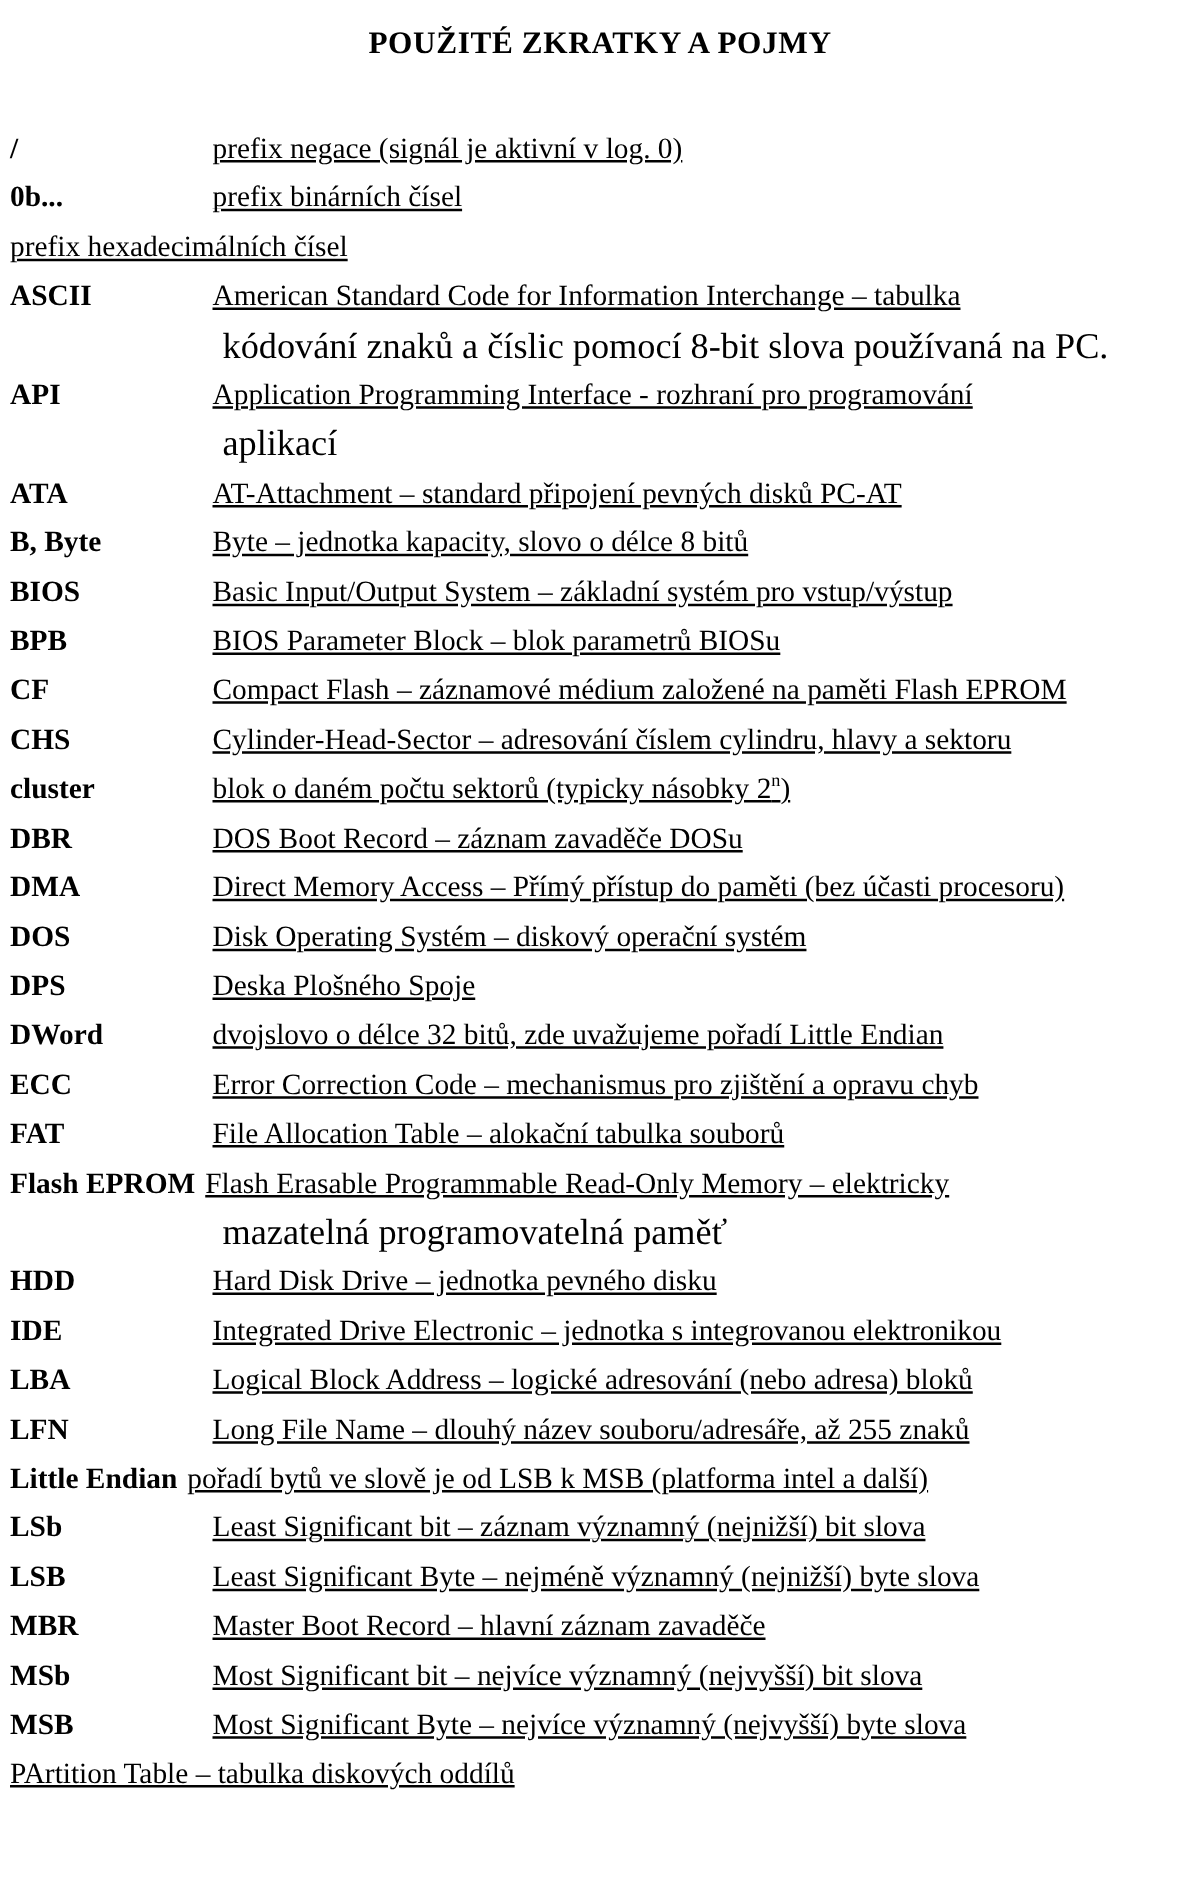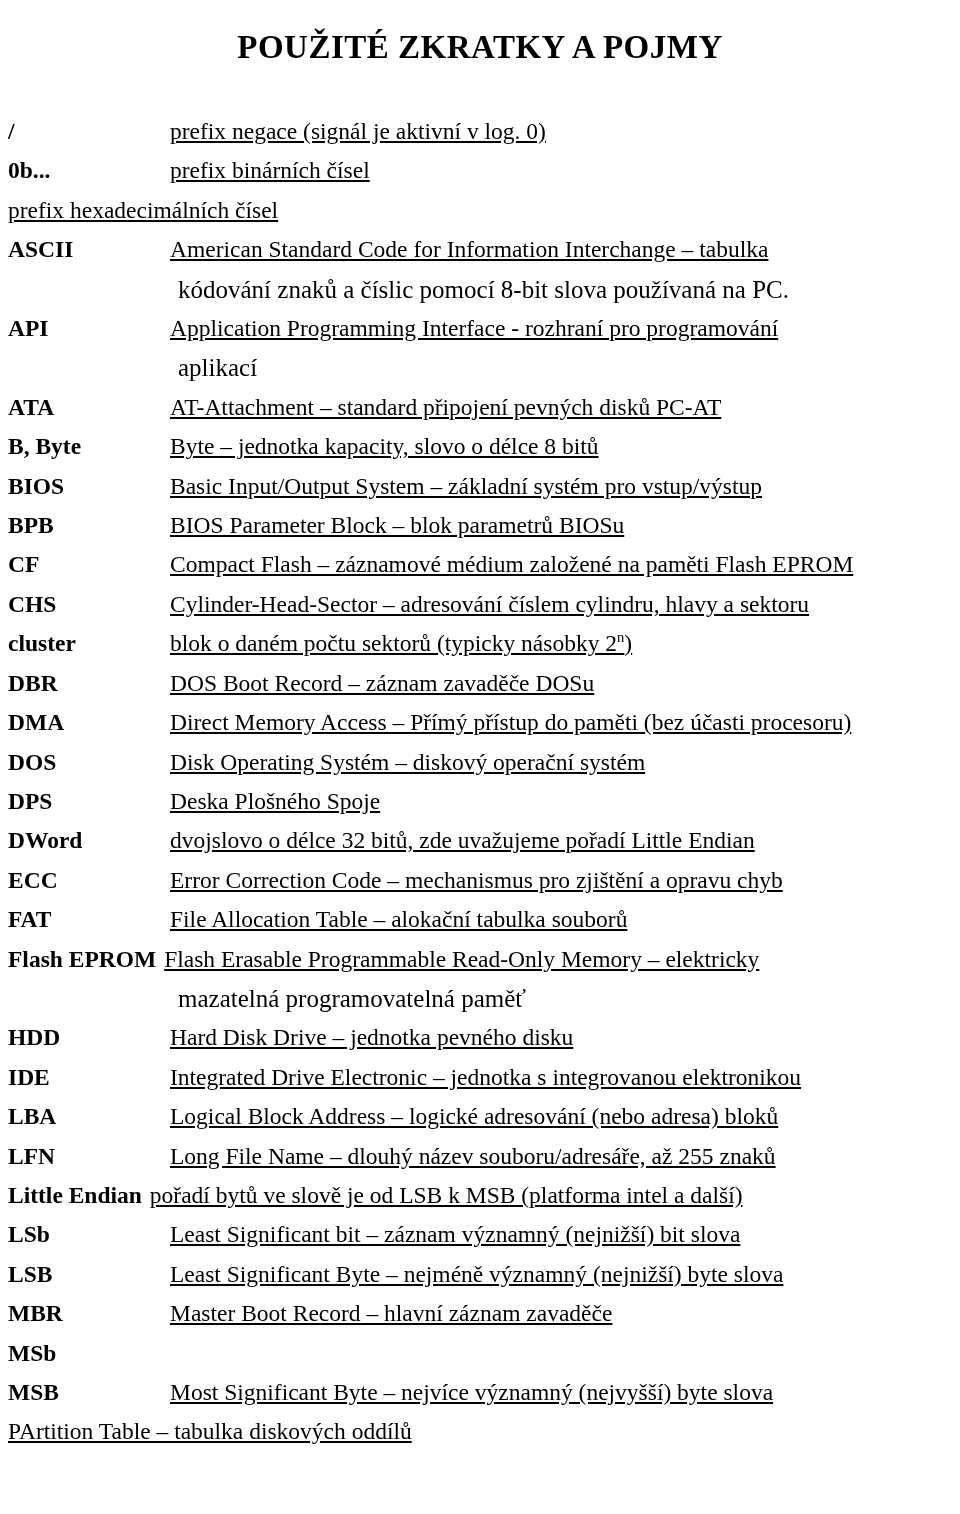--- a/index.html
+++ b/index.html
@@ -17,24 +17,24 @@
   }
   .page {
     position: relative;
     width: 960px;
     height: 1514px;
     box-sizing: border-box;
   }
   .doc-title {
     text-align: center;
     font-weight: bold;
-    font-size: 33px;
+    font-size: 25px;
     line-height: 42px;
     letter-spacing: 0.5px;
-    margin: 16px;
+    margin: 4px;
     padding-top: 10px;
     white-space: nowrap;
   }
   .glossary {
     margin-top: 44px;
     padding-left: 8px;
     padding-right: 6px;
   }
   .entry {
     display: flex;
@@ -56,21 +56,21 @@
   .defs {
     flex: 1 1 auto;
     min-width: 0;
   }
   .def-line {
     white-space: nowrap;
     text-decoration: underline;
   }
   .cont {
     padding-left: 170px;
-    font-size: 25px;
+    font-size: 29px;
     line-height: 39.4px;
     white-space: nowrap;
   }
   sup {
     font-size: 0.62em;
     vertical-align: super;
     line-height: 0;
   }
 </style>
 </head>
@@ -246,20 +246,23 @@
         </div>
       </div>
       <div class="entry">
         <div class="term">MBR</div>
         <div class="defs">
           <div class="def-line">Master Boot Record – hlavní záznam zavaděče</div>
         </div>
       </div>
       <div class="entry">
         <div class="term">MSb</div>
+        <div class="defs">
+          <div class="def-line">Most Significant bit – nejvíce významný (nejvyšší) bit slova</div>
+        </div>
       </div>
       <div class="entry">
         <div class="term">MSB</div>
         <div class="defs">
           <div class="def-line">Most Significant Byte – nejvíce významný (nejvyšší) byte slova</div>
         </div>
       </div>
       <div class="entry">
         <div class="defs">
           <div class="def-line">PArtition Table – tabulka diskových oddílů</div>

